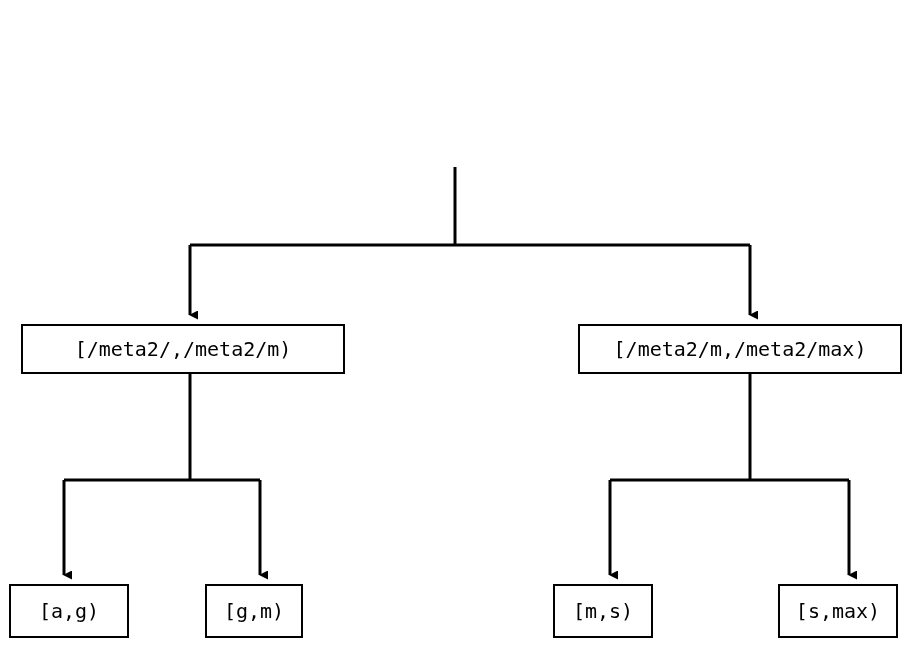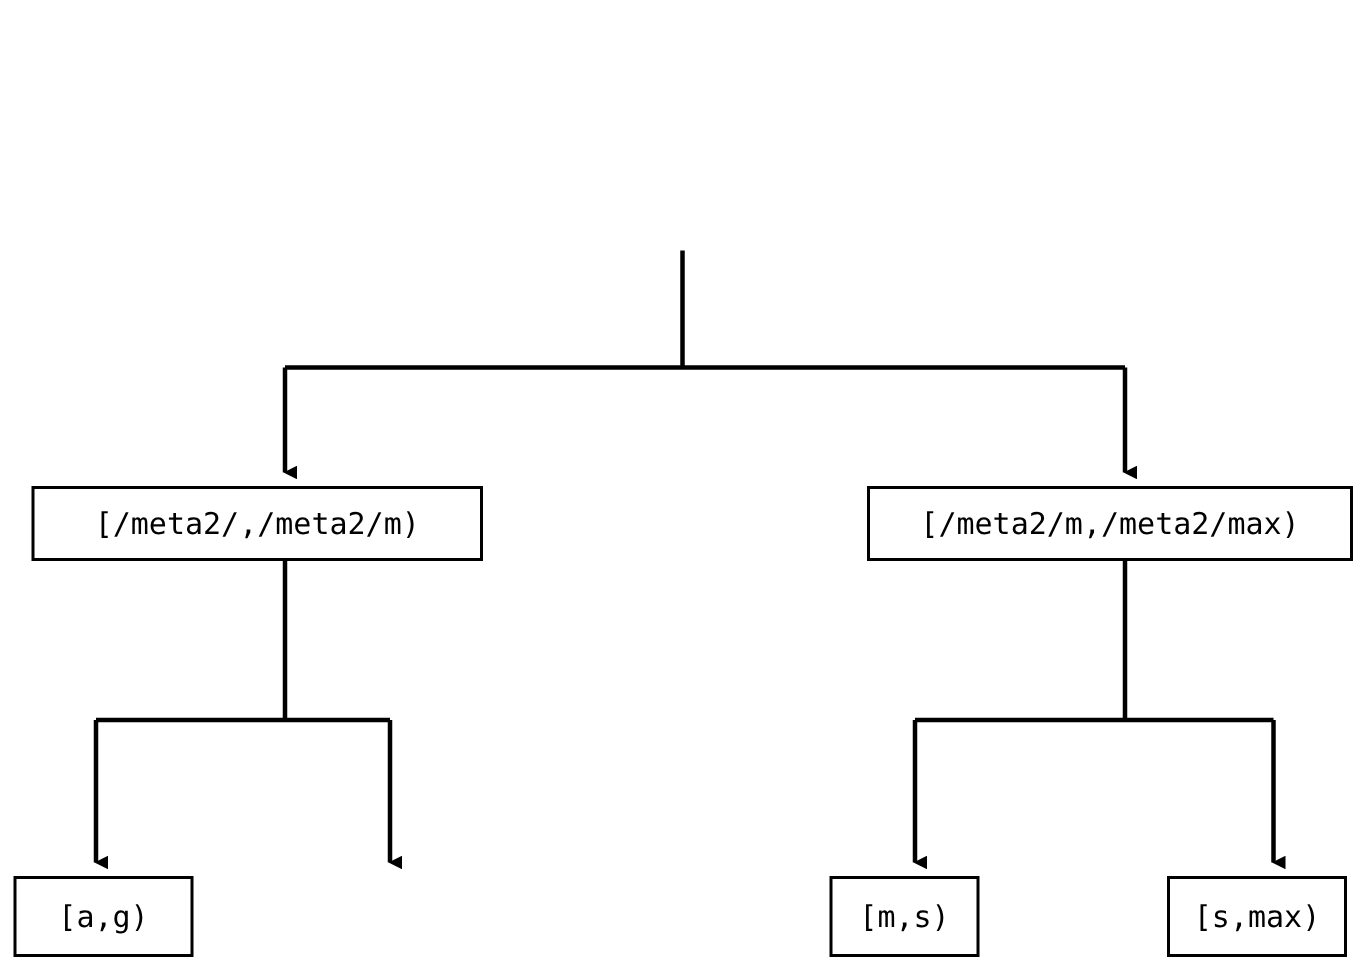--- a/index.html
+++ b/index.html
@@ -46,21 +46,21 @@
   .node-root {
     left: 258px;
     top: 12px;
     width: 382px;
     height: 155px;
     font-size: 21px;
   }
   .node-l2-left {
     left: 21px;
     top: 324px;
-    width: 301px;
+    width: 324px;
     height: 50px;
     font-size: 20px;
   }
   .node-l2-right {
     left: 578px;
     top: 324px;
     width: 324px;
     height: 50px;
     font-size: 20px;
   }
@@ -108,18 +108,19 @@
     </g>
   </svg>
 
 
   <div class="node node-l2-left">[/meta2/,/meta2/m)</div>
 
   <div class="node node-l2-right">[/meta2/m,/meta2/max)</div>
 
   <div class="node node-leaf leaf-ag">[a,g)</div>
 
+  <div class="node node-leaf leaf-gm">[g,m)</div>
 
   <div class="node node-leaf leaf-ms">[m,s)</div>
 
   <div class="node node-leaf leaf-smax">[s,max)</div>
 
 </div>
 
 </body></html>

